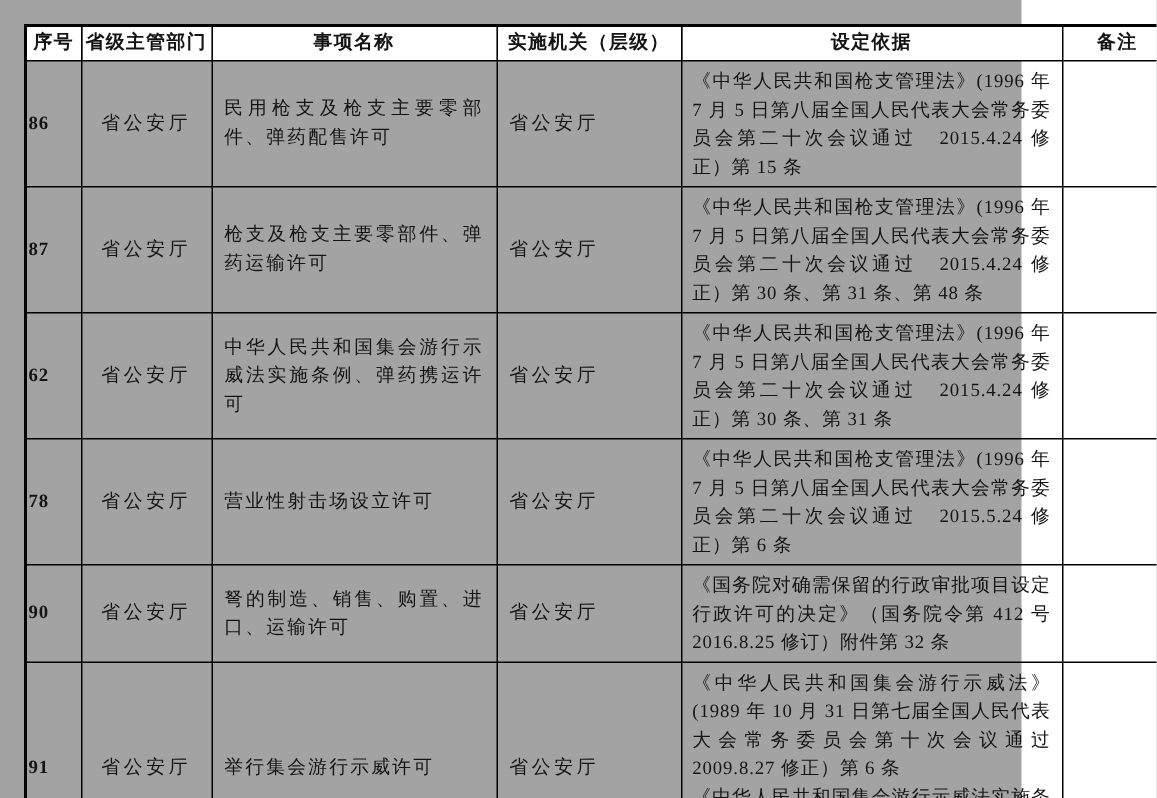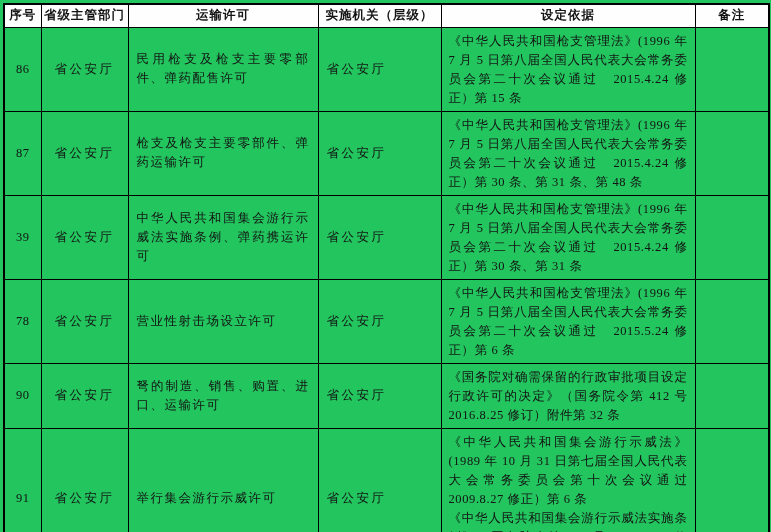--- a/index.html
+++ b/index.html
@@ -1,21 +1,21 @@
 <!DOCTYPE html>
 <html><head>
 <meta charset="utf-8">
 <style>
   html, body { margin: 0; padding: 0; background: #ffffff; }
   .page {
-    width: 771px;
+    width: 681px;
     height: 532px;
     box-sizing: border-box;
-    padding: 3px;
-    background: #22c55e;
+    padding: 16px;
+    background: #a3a3a3;
     font-family: "Liberation Serif", "DejaVu Serif", serif;
   }
   table.doc {
     border-collapse: collapse;
     table-layout: fixed;
     width: 765px;
     height: 526px;
   }
   table.doc { border: 2px solid #000; }
   table.doc th, table.doc td {
@@ -42,22 +42,22 @@
     vertical-align: middle;
     background: #fefefe;
   }
   td {
     font-size: 12.5px;
     line-height: 19px;
     letter-spacing: 1px;
     vertical-align: middle;
   }
   td.c-no {
-    text-align: center;
     letter-spacing: 0.5px;
+    font-weight: bold;
   }
   td.c-dept {
     text-align: center;
     letter-spacing: 2.5px;
   }
   td.c-item {
     text-align: justify;
     padding: 4px 8px;
     letter-spacing: 1.5px;
   }
@@ -94,21 +94,21 @@
         <col class="c-dept">
         <col class="c-item">
       <col class="c-agency">
         <col class="c-basis">
         <col class="c-remark">
     </colgroup>
     <thead>
       <tr>
           <th>序号</th>
           <th>省级主管部门</th>
-          <th>运输许可</th>
+          <th>事项名称</th>
           <th>实施机关（层级）</th>
           <th>设定依据</th>
           <th>备注</th>
         </tr>
     </thead>
     <tbody id="body-rows">
         <tr>
     <td class="c-no">86</td>
     <td class="c-dept">省公安厅</td>
     <td class="c-item">民用枪支及枪支主要零部件、弹药配售许可</td>
@@ -122,21 +122,21 @@
     <td class="c-no">87</td>
     <td class="c-dept">省公安厅</td>
     <td class="c-item">枪支及枪支主要零部件、弹药运输许可</td>
     <td class="c-agency">省公安厅</td>
     <td class="c-basis">
             <div class="basis-p">《中华人民共和国枪支管理法》(1996 年 7 月 5 日第八届全国人民代表大会常务委员会第二十次会议通过　2015.4.24 修正）第 30 条、第 31 条、第 48 条</div>
           </td>
     <td class="c-remark"></td>
   </tr>
         <tr>
-    <td class="c-no">39</td>
+    <td class="c-no">62</td>
     <td class="c-dept">省公安厅</td>
     <td class="c-item">中华人民共和国集会游行示威法实施条例、弹药携运许可</td>
     <td class="c-agency">省公安厅</td>
     <td class="c-basis">
             <div class="basis-p">《中华人民共和国枪支管理法》(1996 年 7 月 5 日第八届全国人民代表大会常务委员会第二十次会议通过　2015.4.24 修正）第 30 条、第 31 条</div>
           </td>
     <td class="c-remark"></td>
   </tr>
         <tr>
     <td class="c-no">78</td>

